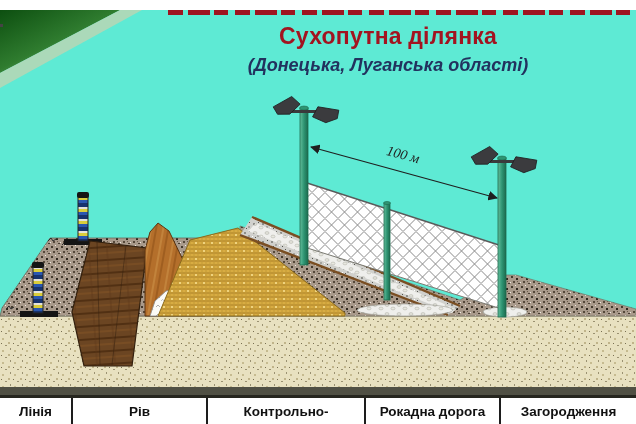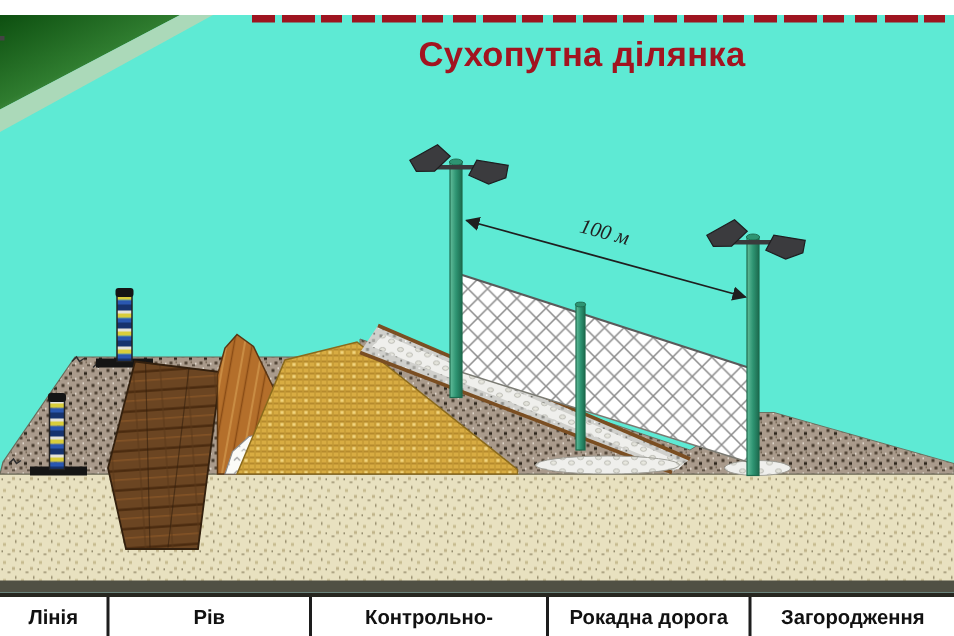--- a/index.html
+++ b/index.html
@@ -36,20 +36,21 @@
           <stop offset="0.55" stop-color="#2f7c2f"></stop>
         <stop offset="1" stop-color="#9cc796"></stop>
       </linearGradient>
     </defs>
     <polygon points="0,0 120,0 0,63" fill="url(#cg)"></polygon>
     <polygon points="120,0 142,0 0,78 0,63" fill="#b9d6b4" opacity="0.85"></polygon>
     <rect x="0" y="14" width="3" height="3" fill="#444"></rect>
   </svg>
 
   <div class="title">Сухопутна ділянка</div>
+  <div class="subtitle">(Донецька, Луганська області)</div>
 
   <svg class="diagram" viewBox="0 0 636 300">
     <defs>
       <pattern id="gravelTan" width="12" height="12" patternUnits="userSpaceOnUse">
         <rect width="12" height="12" fill="#e8e1c0"></rect>
         <rect x="2" y="3" width="2" height="2" fill="#c6bb90"></rect>
         <rect x="8" y="7" width="2" height="2" fill="#c0b48a"></rect>
         <rect x="5" y="10" width="2" height="1" fill="#9a9171"></rect>
         <rect x="10" y="1" width="1" height="2" fill="#9a9171"></rect>
         <rect x="1" y="8" width="1" height="1" fill="#786f52"></rect>

